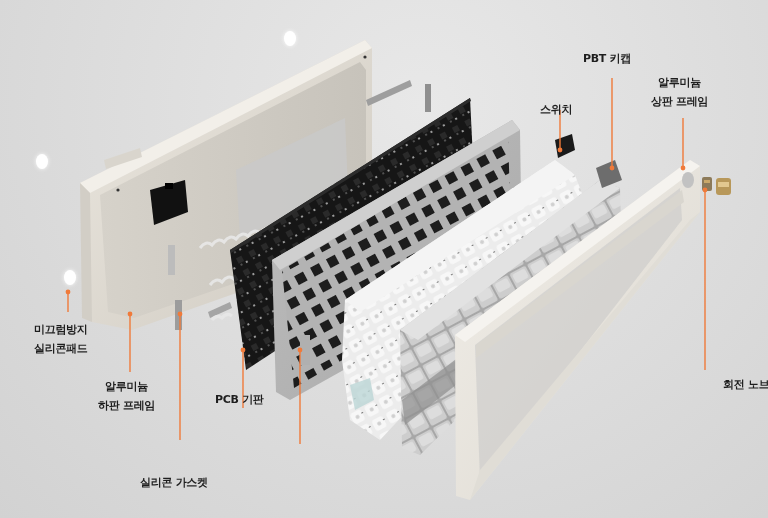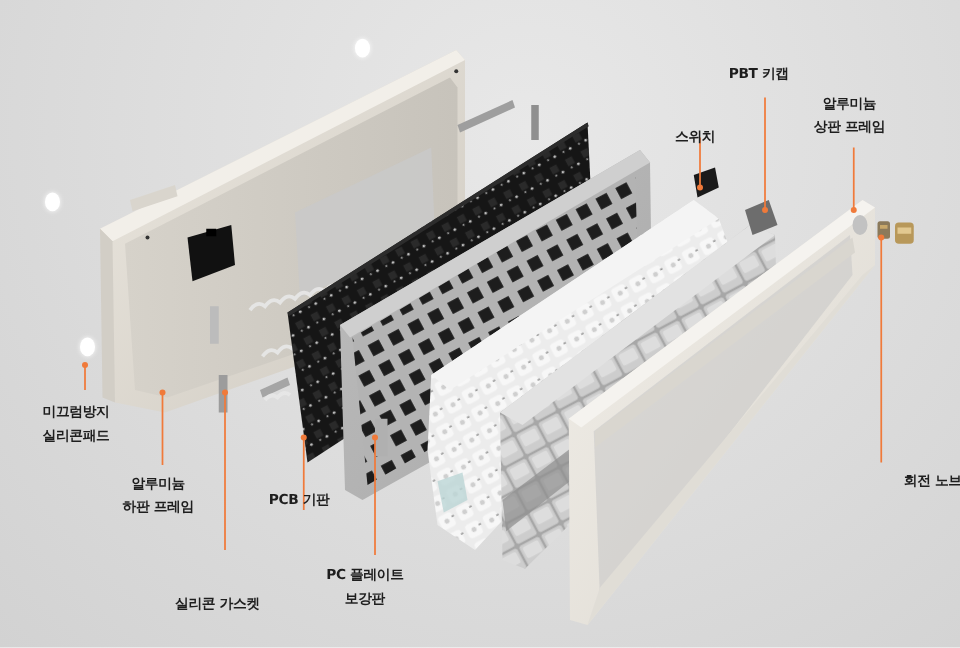--- a/index.html
+++ b/index.html
@@ -173,24 +173,20 @@
   <div class="label" style="left:98px;top:377px;">
     <span>알루미늄</span>
     <span>하판 프레임</span>
   </div>
   <div class="label" style="left:140px;top:473px;">
     <span>실리콘 가스켓</span>
   </div>
   <div class="label" style="left:215px;top:390px;">
     <span>PCB 기판</span>
   </div>
-  <div class="label" style="left:261px;top:450px;">
-    <span>PC 플레이트</span>
-    <span>보강판</span>
-  </div>
   <div class="label" style="left:540px;top:100px;">
     <span>스위치</span>
   </div>
   <div class="label" style="left:583px;top:49px;">
     <span>PBT 키캡</span>
   </div>
   <div class="label" style="left:651px;top:73px;">
     <span>알루미늄</span>
     <span>상판 프레임</span>
   </div>

